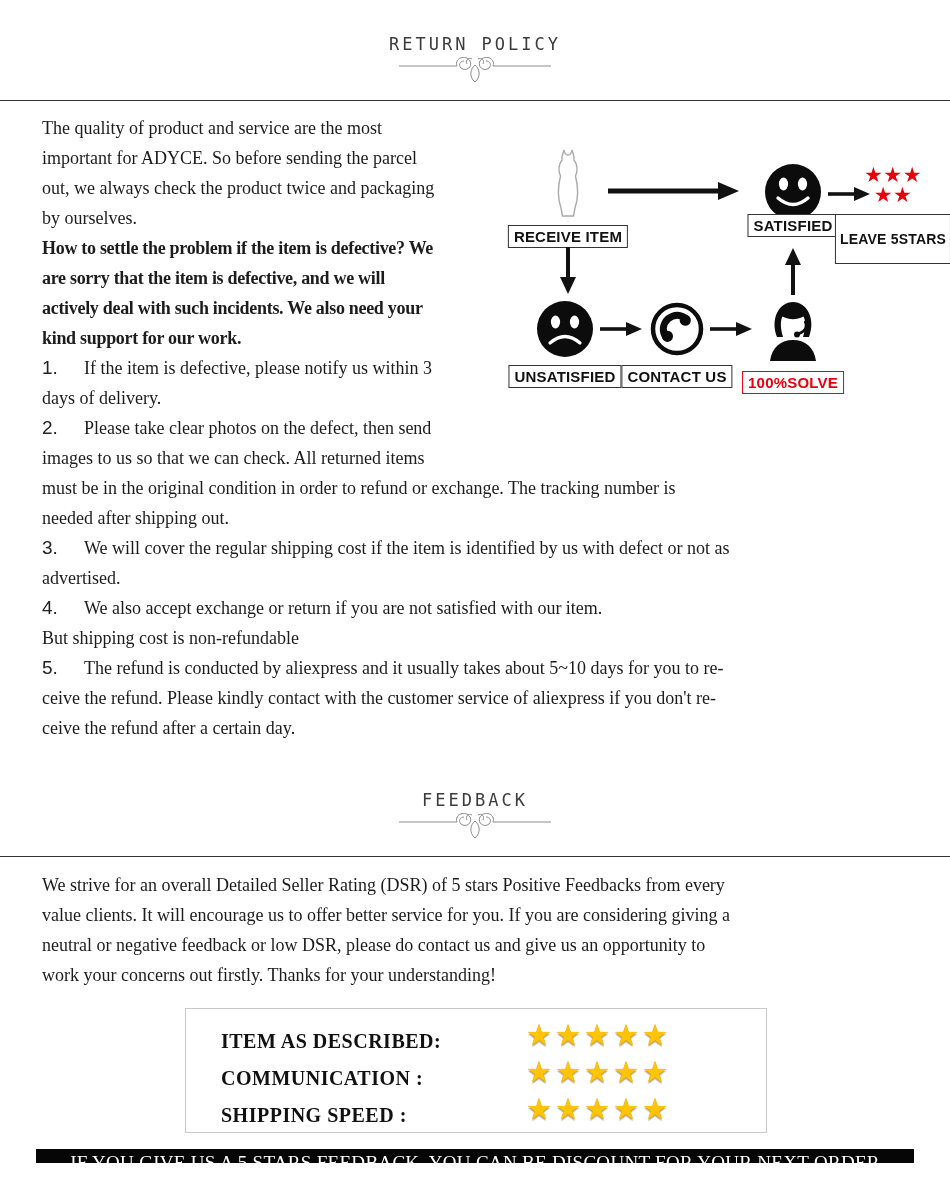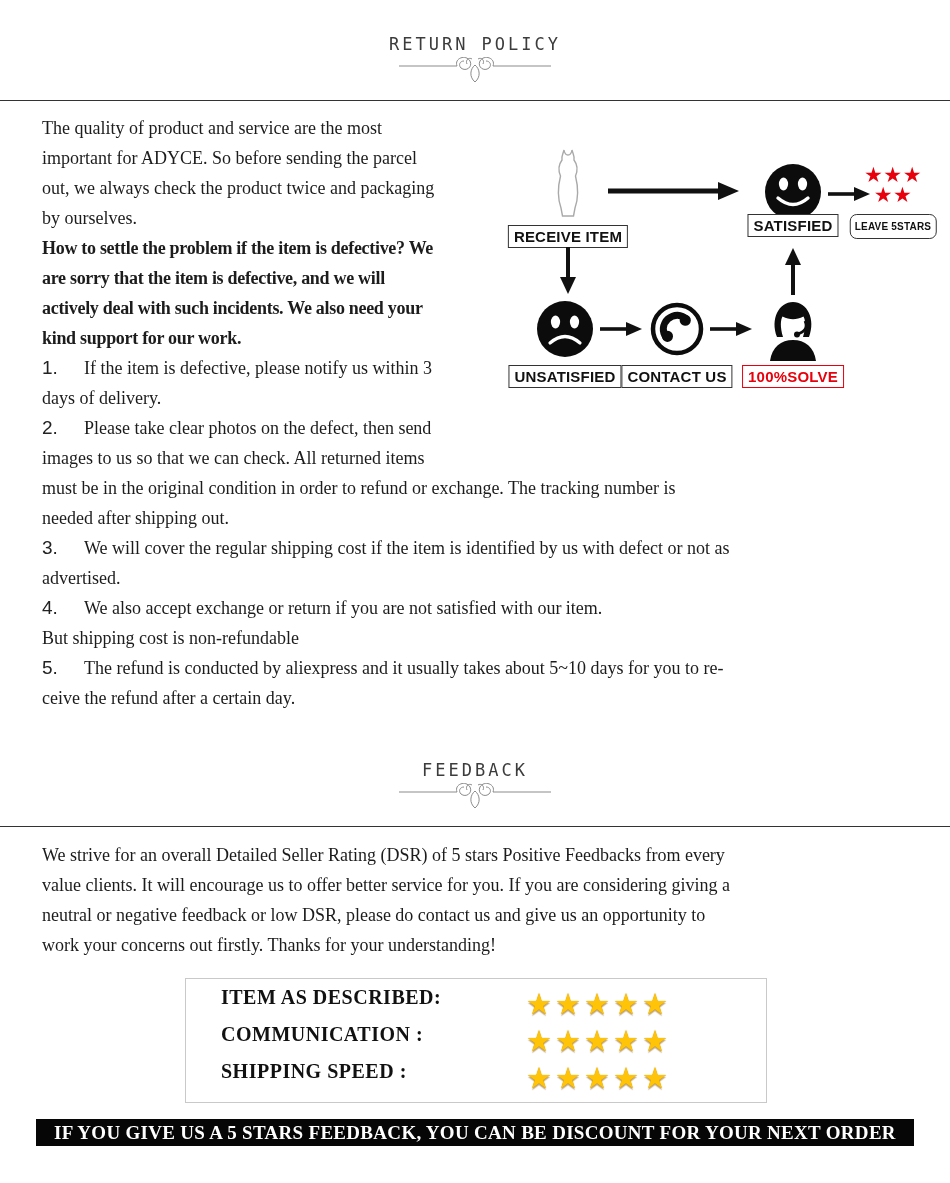--- a/index.html
+++ b/index.html
@@ -26,44 +26,44 @@
 
   
   .flowchart { float:right; width:410px; height:360px; position:relative; }
   .fc-abs { position:absolute; }
   .fc-center { transform:translateX(-50%); }
   .fc-label {
     font-family:"Liberation Sans", sans-serif; font-weight:bold; font-size:15px;
     border:1.5px solid #333; background:#fff; padding:2px 5px; white-space:nowrap;
     color:#111; letter-spacing:0.2px;
   }
-  .fc-label.red { color:#e8000d; border-color:#e8000d; }
-  .fc-label.small { font-size:10px; padding:6px 4px; border-width:1px;border-radius:7px; }
+  .fc-label.red { color:#e8000d; border-color:#e8000d;margin-top:6px; }
+  .fc-label.small { font-size:14px; padding:16px 4px; border-width:1px; }
   .red-stars { color:#e8000d; font-family:"DejaVu Sans", sans-serif; text-align:center; line-height:20px; font-size:21px; letter-spacing:0.5px; }
 
   
   .dsr { padding:13px 41px 0 42px; }
   .dsr .tline { font-size:18px; }
   .ratings {
     margin:18px 0 0 185px; width:580px; border:1px solid #c9c9c9;
     padding:7px 0 5px 0; background:#fff;
   }
-  .rating-row { display:flex; align-items:flex-start; height:37px; }
+  .rating-row { display:flex; align-items:flex-end; height:37px; }
   .rating-label {
     font-weight:bold; font-size:20px; letter-spacing:0.5px;
     padding-left:35px; width:305px; color:#111;
   }
   .rating-stars {
     font-family:"DejaVu Sans", sans-serif; font-size:29px; letter-spacing:3px;
     color:#ffc408; text-shadow:0 2px 1px rgba(130,80,0,0.45), 0 0 1px #c98f00;
     line-height:36px;
   }
   .banner {
-    margin:16px 36px 12px 36px; height:27px; line-height:27px; background:#060606;
-    color:#ffffff; font-weight:bold; font-size:19px; text-align:center;
+    margin:16px 36px 12px 36px; height:14px; line-height:27px; background:#060606;
+    color:#ffffff; font-weight:normal; font-size:19px; text-align:center;
     letter-spacing:0.3px; white-space:nowrap;
   }
   svg { display:block; }
 </style>
 </head>
 <body>
 
 <div class="hdr">
   <div class="hdr-title">RETURN POLICY</div>
   <svg class="flourish" width="160" height="30" viewBox="0 0 160 30">
@@ -188,20 +188,21 @@
       <div class="item">
         <div class="tline"><span class="num">3.</span>We will cover the regular shipping cost if the item is identified by us with defect or not as</div>
         <div class="tline">advertised.</div>
       </div>
       <div class="item">
         <div class="tline"><span class="num">4.</span>We also accept exchange or return if you are not satisfied with our item.</div>
         <div class="tline">But shipping cost is non-refundable</div>
       </div>
       <div class="item">
         <div class="tline"><span class="num">5.</span>The refund is conducted by aliexpress and it usually takes about 5~10 days for you to re-</div>
+        <div class="tline">ceive the refund. Please kindly contact with the customer service of aliexpress if you don't re-</div>
         <div class="tline">ceive the refund after a certain day.</div>
       </div>
     </div>
 </div>
 
 <div class="hdr fb">
   <div class="hdr-title">FEEDBACK</div>
   <svg class="flourish" width="160" height="30" viewBox="0 0 160 30">
     <g stroke="#8b8b8b" fill="none" stroke-width="1">
       <path d="M4 9 H62"></path>

